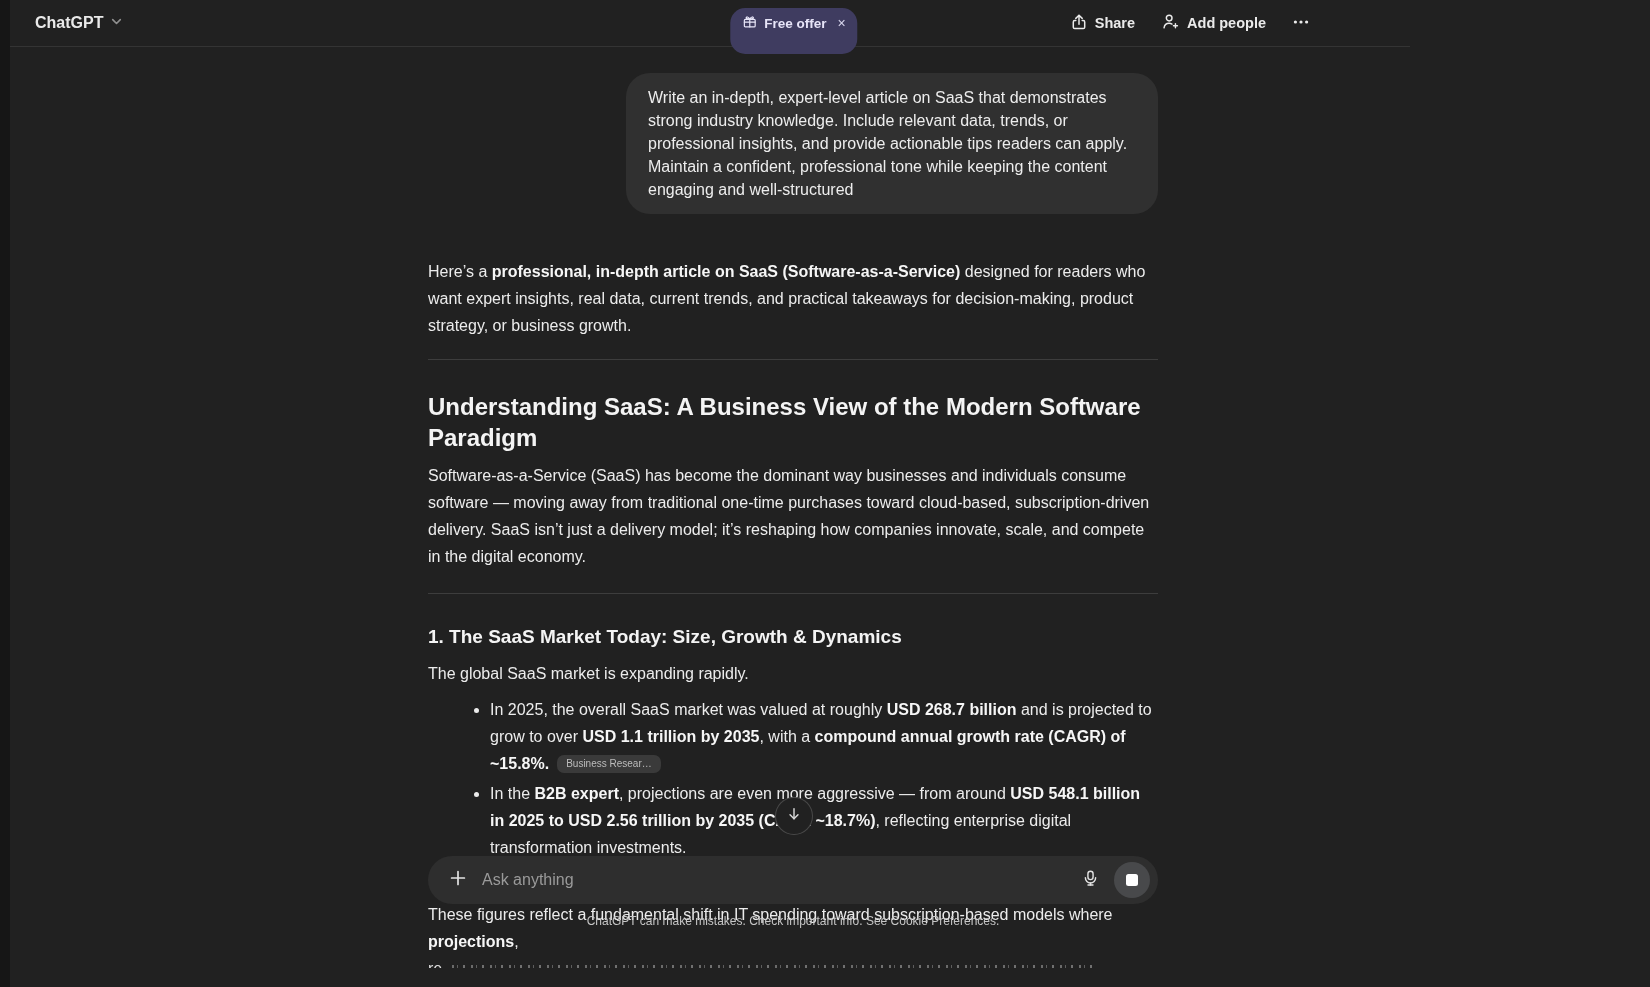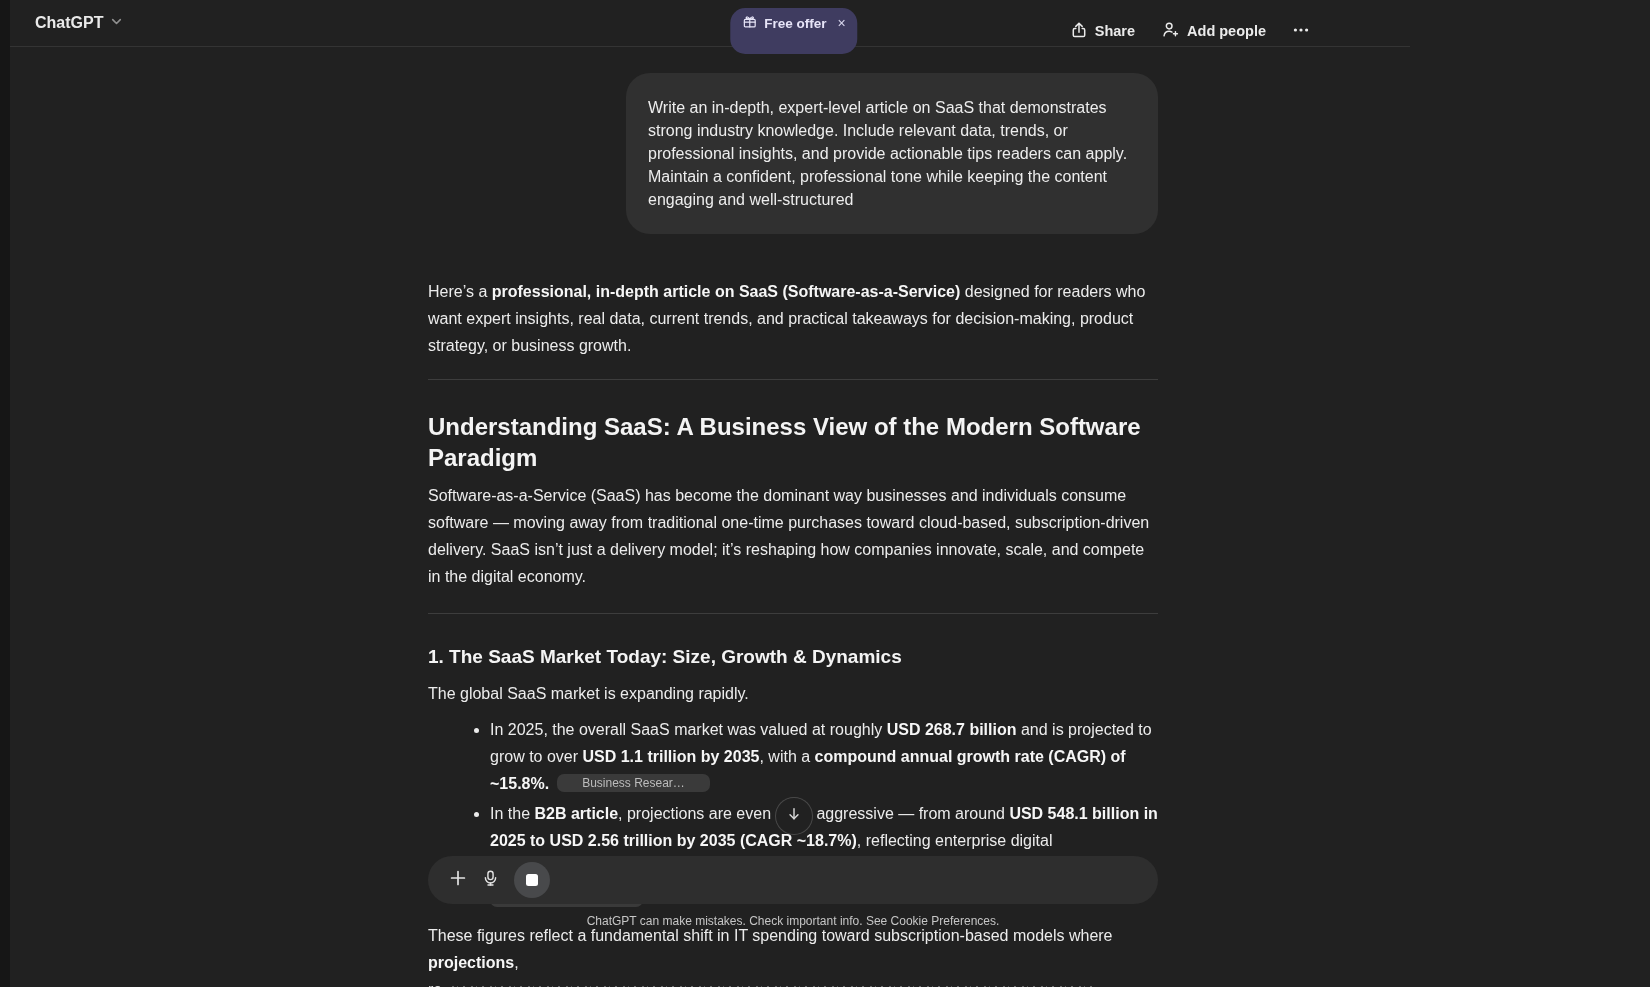--- a/index.html
+++ b/index.html
@@ -8,41 +8,41 @@
   .sidebar-rail{position:absolute;left:0;top:0;width:10px;height:100%;background:#161616;}
   
   .header{position:absolute;left:10px;right:0;top:0;height:46px;border-bottom:1px solid #343434;background:#212121;z-index:4;}
   .app-title-button{position:absolute;left:25px;top:0;height:46px;display:flex;align-items:center;gap:7px;
         font-size:16px;font-weight:700;color:#eaeaea;cursor:pointer;}
   .free-offer-pill{position:absolute;left:784px;top:8px;transform:translateX(-50%);height:30px;
         background:#3f3c60;border-radius:15px;display:flex;align-items:center;gap:7px;
         padding:0 12px 16px 12px;cursor:pointer;}
   .free-offer-pill .label{font-size:13.5px;font-weight:700;color:#e7e5f8;}
   .free-offer-pill .close{font-size:14px;color:#d9d7ee;margin-left:4px;cursor:pointer;line-height:1;}
-  .header-right{position:absolute;right:100px;top:8px;height:46px;display:flex;align-items:center;gap:26px;}
+  .header-right{position:absolute;right:100px;top:0;height:46px;display:flex;align-items:center;gap:26px;}
   .header-btn{display:flex;align-items:center;gap:7px;font-size:14.5px;font-weight:700;color:#ebebeb;cursor:pointer;}
   
   .content{position:absolute;left:428px;top:46px;width:730px;}
   .user-bubble{margin:27px 0 0 auto;max-width:532px;background:#303030;border-radius:24px;
-        padding:23px 22px;font-size:16px;line-height:23px;color:#ededed;box-sizing:border-box;}
+        padding:13px 22px;font-size:16px;line-height:23px;color:#ededed;box-sizing:border-box;}
   .p{font-size:16px;line-height:27px;color:#ececec;}
   .p b,li b{font-weight:700;color:#f6f6f6;}
   .intro{margin:44px 0 0;}
   hr{border:none;border-top:1px solid rgba(255,255,255,.13);margin:0;}
   .hr1{margin-top:20px;}
   .hr2{margin-top:23px;}
   h2{margin:31px 0 0;font-size:24px;line-height:31px;font-weight:700;color:#f4f4f4;}
   .section-intro{margin:9px 0 0;}
   h3{margin:30px 0 0;font-size:19px;line-height:26px;font-weight:700;color:#f4f4f4;}
   .sub-intro{margin:12px 0 0;line-height:24px;}
   ul{margin:10px 0 0;padding-left:62px;}
   li{font-size:16px;line-height:27px;}
   li+li{margin-top:3px;}
-  .badge{display:inline-block;background:#3a3a3a;color:#bcbcbc;font-size:12px;line-height:12px;
-        padding:3px 25px;border-radius:7px;vertical-align:2px;margin-left:8px;cursor:pointer;white-space:nowrap;}
+  .badge{display:inline-block;background:#3a3a3a;color:#bcbcbc;font-size:10px;line-height:12px;
+        padding:3px 9px;border-radius:7px;vertical-align:2px;margin-left:8px;cursor:pointer;white-space:nowrap;}
   .badge-row{margin:8px 0 0 62px;}
   .badge-row .badge{margin-left:0;}
   .closing{margin:14px 0 0;}
   .clipped-line{height:13px;overflow:hidden;font-size:16px;line-height:27px;color:#dedede;}
   .glyph-tops{display:inline-block;width:640px;height:11px;margin-left:10px;opacity:.5;vertical-align:-2px;
         background:repeating-linear-gradient(90deg,#b5b5b5 0 2px,transparent 2px 5px,#9a9a9a 5px 6px,
         transparent 6px 11px,#c0c0c0 11px 13px,transparent 13px 19px);}
   
   .scroll-btn{position:absolute;left:775px;top:797px;width:36px;height:36px;border-radius:50%;
         background:#212121;border:1px solid rgba(255,255,255,.18);display:flex;align-items:center;
@@ -136,21 +136,21 @@
     <h2>Understanding SaaS: A Business View of the Modern Software Paradigm</h2>
     <p class="p section-intro">Software-as-a-Service (SaaS) has become the dominant way businesses and individuals consume software — moving away from traditional one-time purchases toward cloud-based, subscription-driven delivery. SaaS isn’t just a delivery model; it’s reshaping how companies innovate, scale, and compete in the digital economy.</p>
 
     <hr class="hr2">
 
     <h3>1. The SaaS Market Today: Size, Growth &amp; Dynamics</h3>
     <p class="p sub-intro">The global SaaS market is expanding rapidly.</p>
 
     <ul>
       <li><span>In 2025, the overall SaaS market was valued at roughly </span><b>USD 268.7 billion</b><span> and is projected to grow to over </span><b>USD 1.1 trillion by 2035</b><span>, with a </span><b>compound annual growth rate (CAGR) of ~15.8%.</b><span class="badge">Business Resear…</span></li>
-      <li><span>In the </span><b>B2B article</b><span>, projections are even more aggressive — from around </span><b>USD 548.1 billion in 2025 to USD 2.56 trillion by 2035 (CAGR ~18.7%)</b><span>, reflecting enterprise digital transformation investments.</span></li>
+      <li><span>In the </span><b>B2B expert</b><span>, projections are even more aggressive — from around </span><b>USD 548.1 billion in 2025 to USD 2.56 trillion by 2035 (CAGR ~18.7%)</b><span>, reflecting enterprise digital transformation investments.</span></li>
     </ul>
     <div class="badge-row">
       <span class="badge">Business Resear…</span>
     </div>
 
     <p class="p closing"><span>These figures reflect a fundamental shift in IT spending toward subscription-based models where </span><b>projections</b><span>,</span></p>
     <div class="clipped-line"><span>re</span><span class="glyph-tops"></span></div>
   </div>
 
   <div class="scroll-btn">
@@ -163,20 +163,21 @@
   </div>
 
   <div class="composer">
     <div class="icon-btn">
       <span>
         <svg width="20" height="20" viewBox="0 0 20 20" fill="none" stroke="#e3e3e3" stroke-width="1.7" stroke-linecap="round">
             <path d="M10 3.6v12.8M3.6 10h12.8"></path>
           </svg>
       </span>
     </div>
+    <input type="text" placeholder="Ask anything" style="">
     <div class="icon-btn">
       <span>
         <svg width="19" height="19" viewBox="0 0 20 20" fill="none" stroke="#e3e3e3" stroke-width="1.5" stroke-linecap="round">
           <rect x="7.3" y="2.4" width="5.4" height="8.8" rx="2.7"></rect>
           <path d="M4.6 9.3a5.4 5.4 0 0 0 10.8 0"></path>
           <path d="M10 14.7v2.2"></path>
             <path d="M7.4 16.9h5.2"></path>
         </svg>
       </span>
     </div>

